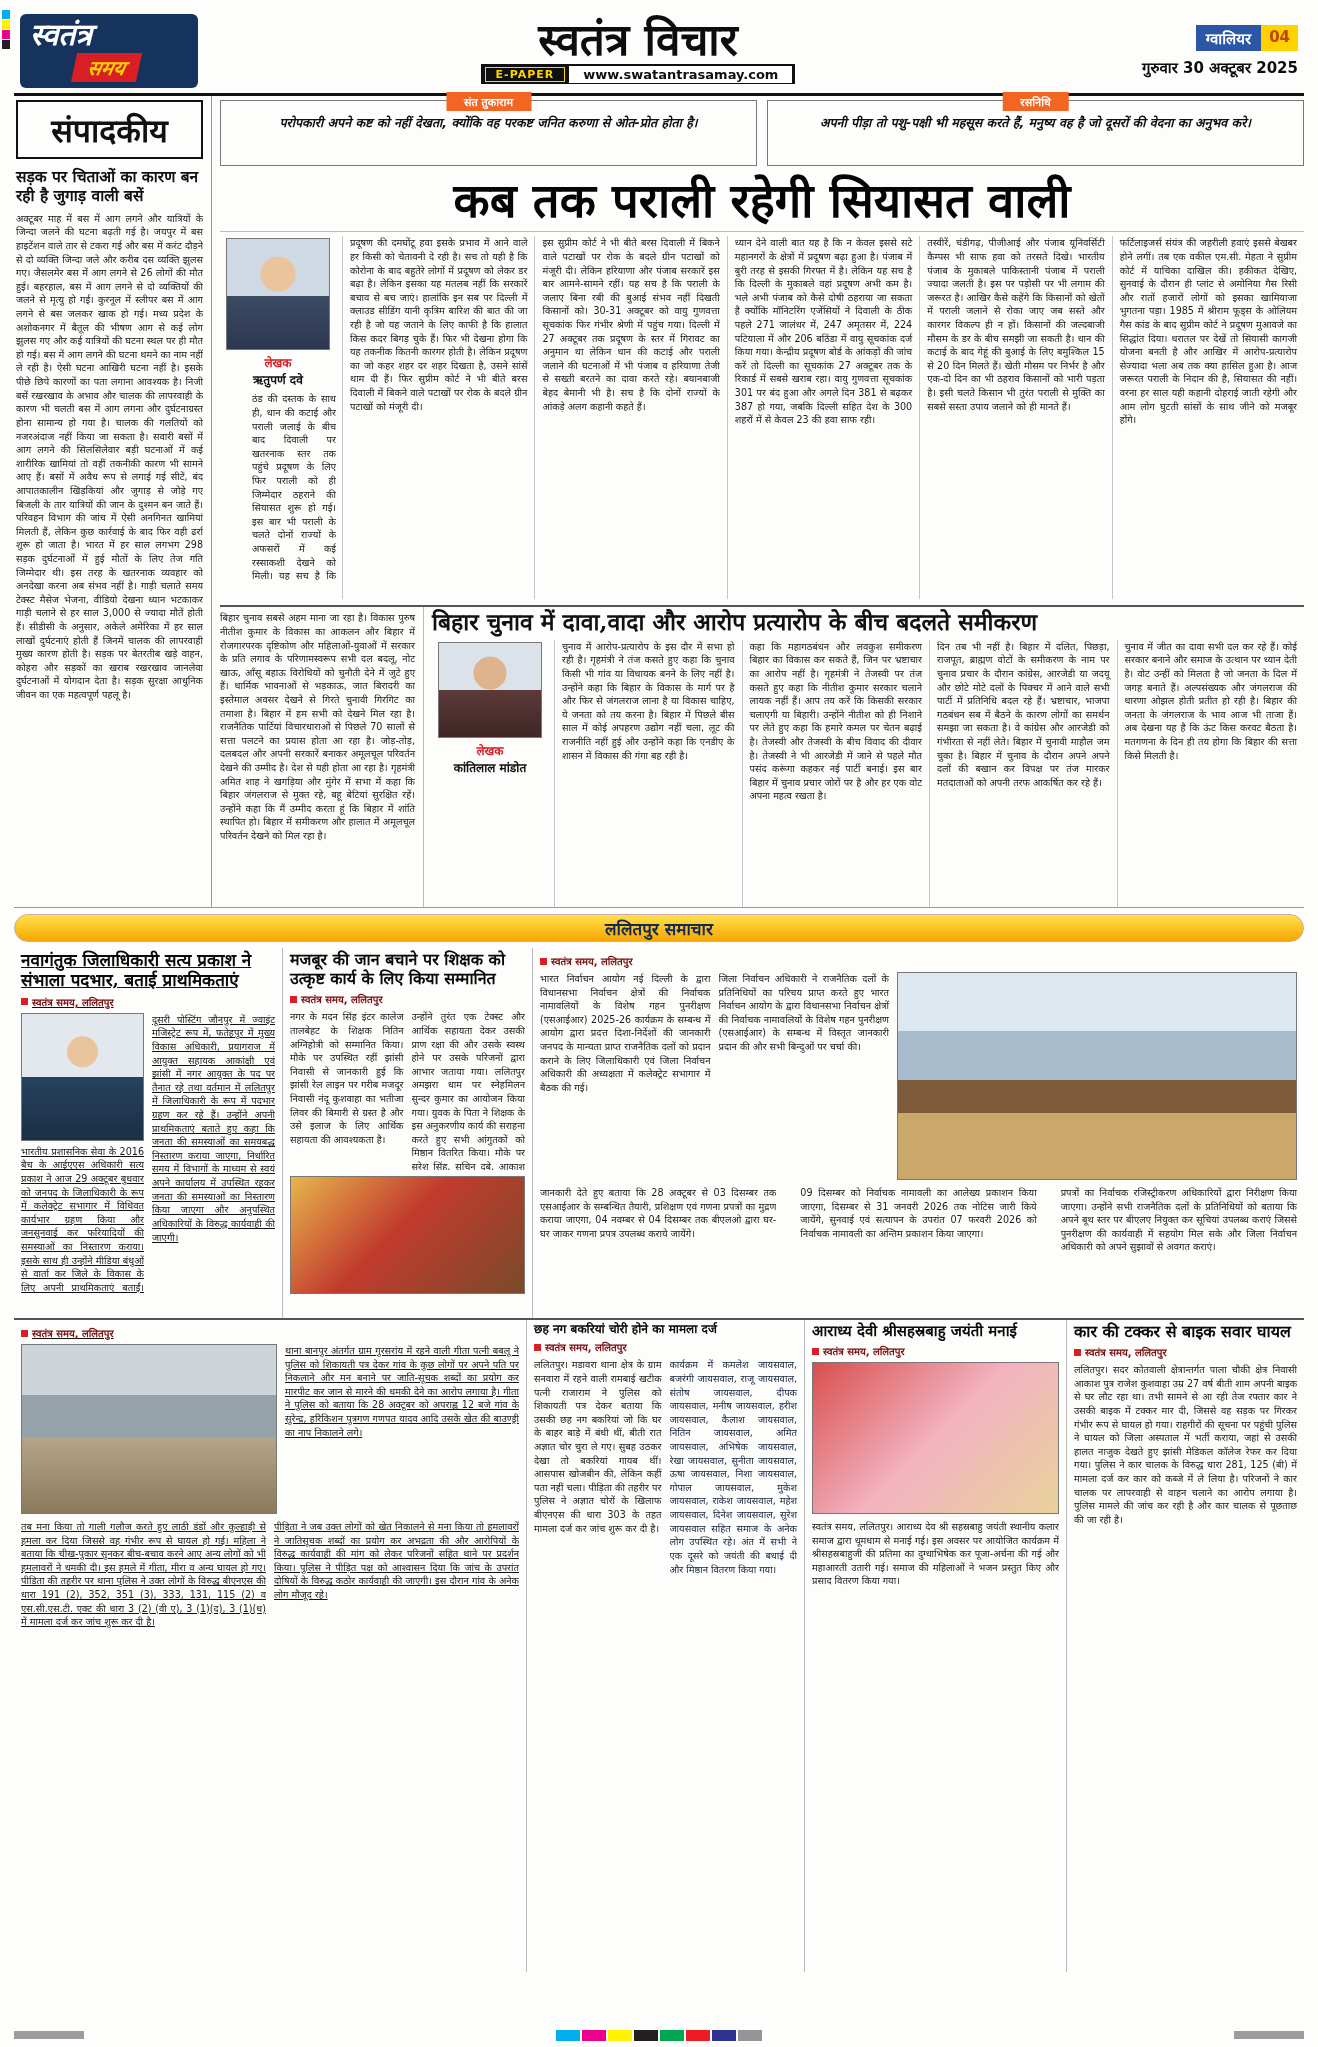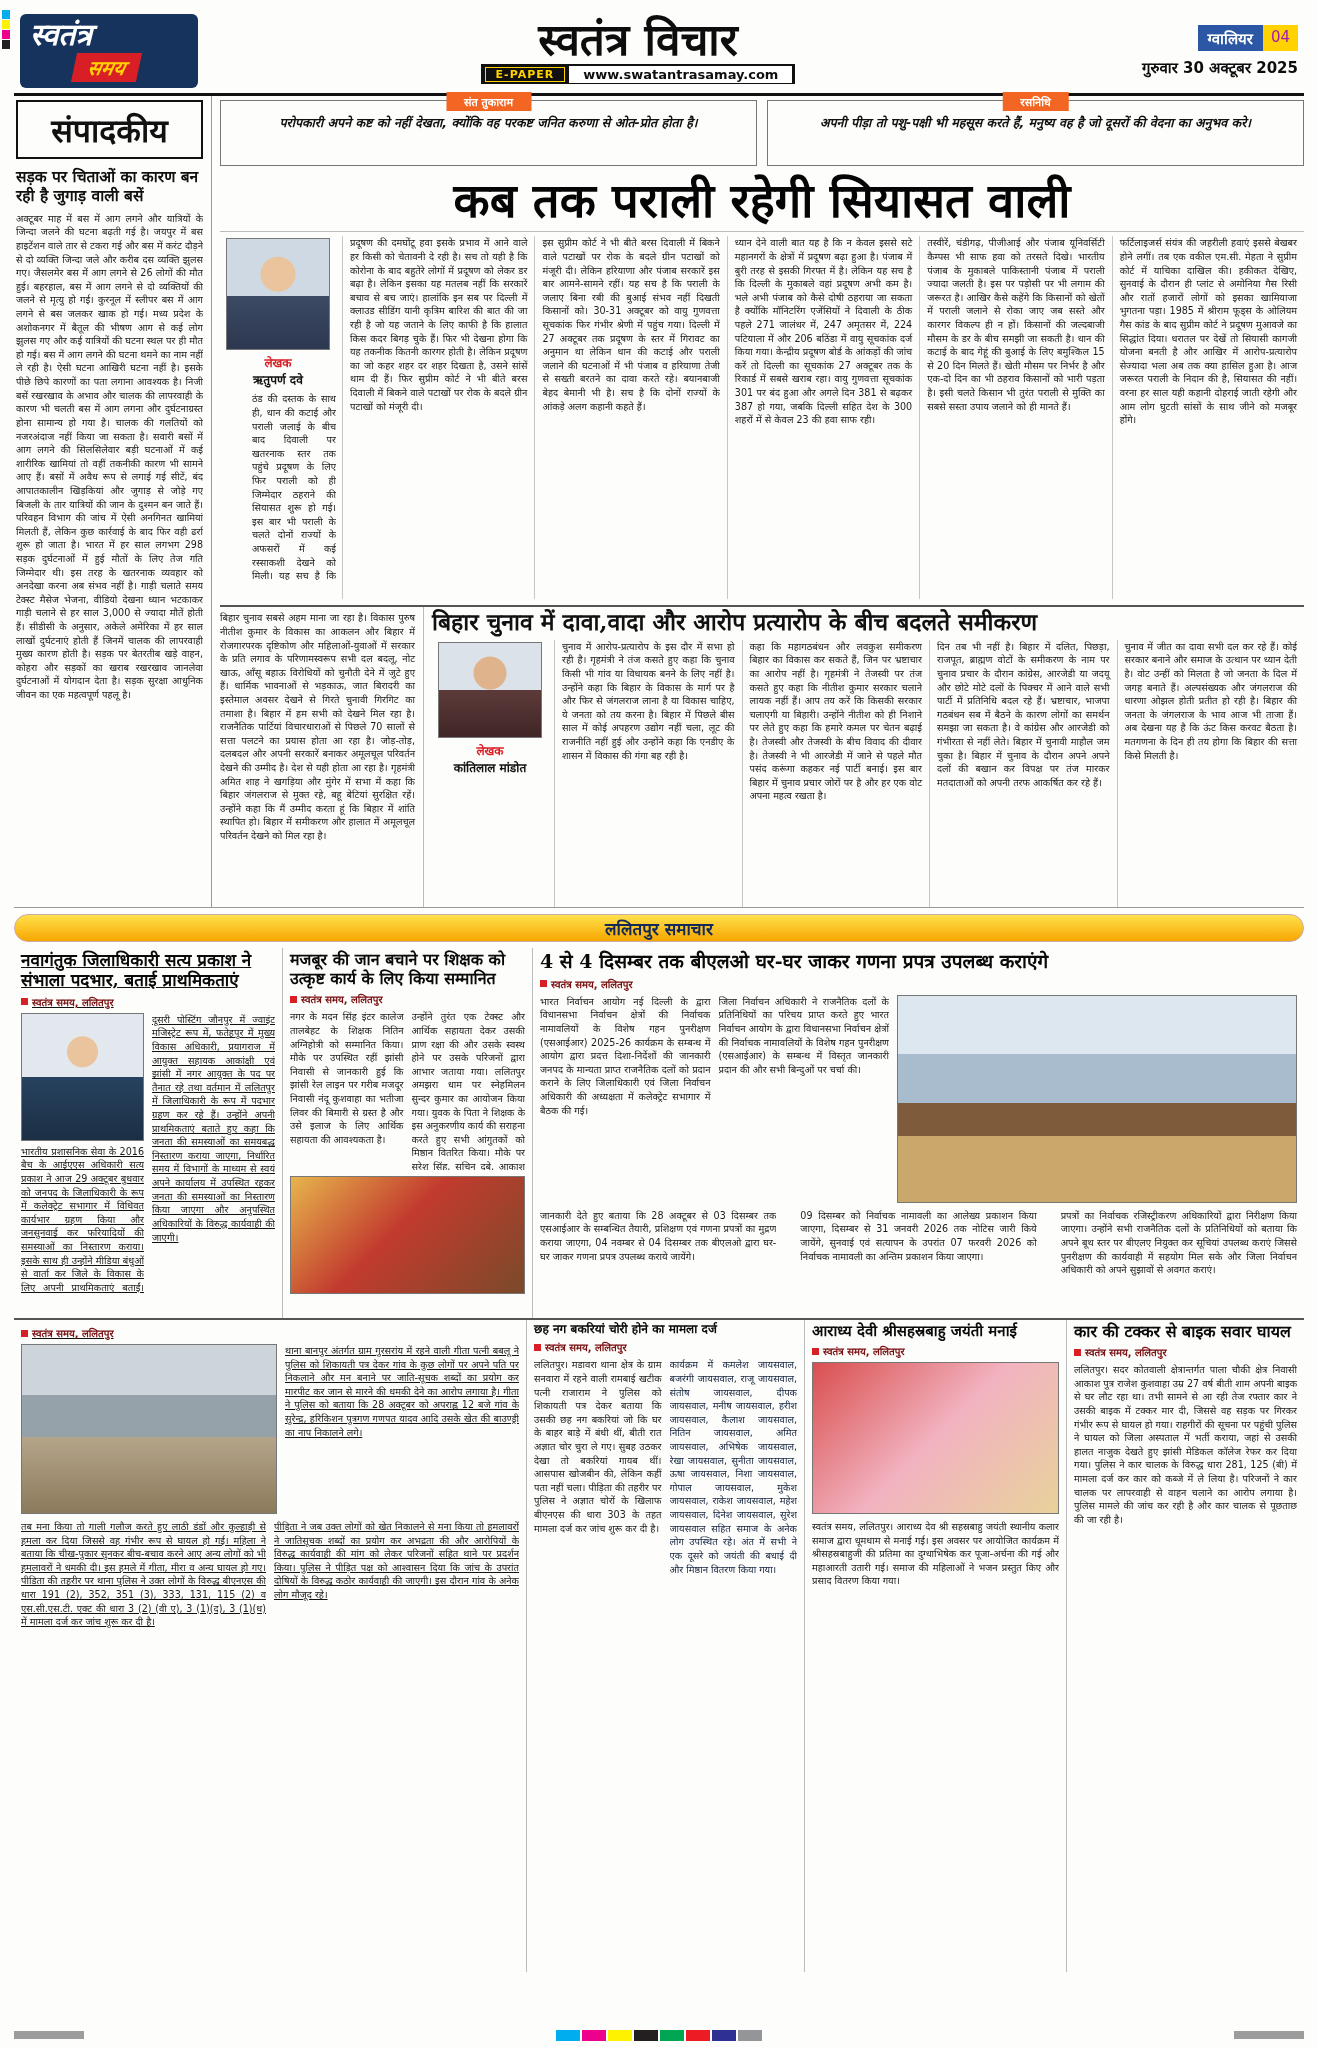--- a/index.html
+++ b/index.html
@@ -13,21 +13,21 @@
   .logo-l1 { color:#ffffff; font-size:30px; font-weight:800; font-style:italic; line-height:1; }
   .logo-ribbon { position:absolute; left:54px; bottom:6px; background:#d81f26; color:#ffd200; font-size:20px; font-weight:800; font-style:italic; padding:1px 14px; transform:skewX(-12deg); }
   .mast-center { text-align:center; flex:1; }
   .mast-title { font-family:"DejaVu Serif","Liberation Serif",serif; font-size:44px; font-weight:800; line-height:1.05; color:#0d0d0d; }
   .epaper-bar { display:inline-flex; align-items:center; height:20px; background:#101010; }
   .epaper-label { color:#ffd200; font-size:11px; font-weight:800; padding:0 10px; letter-spacing:1px; border:1px solid #ffd200; margin:2px 4px; }
   .epaper-site { background:#ffffff; color:#101010; font-size:13px; font-weight:700; padding:1px 14px; margin-right:3px; }
   .mast-right { width:220px; text-align:right; }
   .edition-row { display:inline-flex; align-items:stretch; }
   .edition-name { background:#2b57a5; color:#fff; font-size:15px; font-weight:800; padding:3px 10px; }
-  .edition-page { background:#ffd200; color:#a21caf; font-size:15px; font-weight:400; padding:3px 8px; }
+  .edition-page { background:#ffd200; color:#c2410c; font-size:15px; font-weight:700; padding:3px 8px; }
   .mast-date { font-size:15px; font-weight:800; margin-top:6px; color:#0d0d0d; }
 
   
   .reg-top { position:absolute; left:2px; top:10px; display:flex; flex-direction:column; gap:1px; }
   .reg-top span { width:8px; height:9px; display:block; }
   .reg-bottom { position:absolute; bottom:6px; left:50%; transform:translateX(-50%); display:flex; gap:2px; }
   .reg-bottom span { width:24px; height:11px; display:block; }
   .reg-corner { position:absolute; bottom:8px; width:70px; height:8px; background:#9c9c9c; }
   .reg-corner.left { left:14px; } .reg-corner.right { right:14px; }
 
@@ -203,21 +203,20 @@
           <span>स्वतंत्र समय, ललितपुर</span>
         </div>
       <div class="two-col" style="height:160px">
         <div class="body-text clip">नगर के मदन सिंह इंटर कालेज तालबेहट के शिक्षक नितिन अग्निहोत्री को सम्मानित किया। मौके पर उपस्थित रहीं झांसी निवासी से जानकारी हुई कि झांसी रेल लाइन पर गरीब मजदूर निवासी नंदू कुशवाहा का भतीजा लिवर की बिमारी से ग्रस्त है और उसे इलाज के लिए आर्थिक सहायता की आवश्यकता है।</div>
         <div class="body-text clip">उन्होंने तुरंत एक टेक्स्ट और आर्थिक सहायता देकर उसकी प्राण रक्षा की और उसके स्वस्थ होने पर उसके परिजनों द्वारा आभार जताया गया। ललितपुर अमझरा धाम पर स्नेहमिलन सुन्दर कुमार का आयोजन किया गया। युवक के पिता ने शिक्षक के इस अनुकरणीय कार्य की सराहना करते हुए सभी आंगुतकों को मिष्ठान वितरित किया। मौके पर सुरेश सिंह, सचिन दुबे, आकाश सिंह, वीरबहादुर सिंह, तोताराम शर्मा, विकास सहरिया और सभी अध्यापक उपस्थित रहे।</div>
       </div>
       <div class="photo ph-felicitation" style="width:100%;height:118px;margin-top:6px"></div>
     </div>
 
     <div class="art" style="flex:1">
-      <div class="art-head" style="font-size:19px">4 से 4 दिसम्बर तक बीएलओ घर-घर जाकर गणना प्रपत्र उपलब्ध कराएंगे</div>
       <div class="byline">
           <i></i>
           <span>स्वतंत्र समय, ललितपुर</span>
         </div>
       <div style="display:flex;gap:8px;height:208px">
         <div class="body-text clip" style="flex:1">भारत निर्वाचन आयोग नई दिल्ली के द्वारा विधानसभा निर्वाचन क्षेत्रों की निर्वाचक नामावलियों के विशेष गहन पुनरीक्षण (एसआईआर) 2025-26 कार्यक्रम के सम्बन्ध में आयोग द्वारा प्रदत्त दिशा-निर्देशों की जानकारी जनपद के मान्यता प्राप्त राजनैतिक दलों को प्रदान कराने के लिए जिलाधिकारी एवं जिला निर्वाचन अधिकारी की अध्यक्षता में कलेक्ट्रेट सभागार में बैठक की गई।</div>
         <div class="body-text clip" style="flex:1">जिला निर्वाचन अधिकारी ने राजनैतिक दलों के प्रतिनिधियों का परिचय प्राप्त करते हुए भारत निर्वाचन आयोग के द्वारा विधानसभा निर्वाचन क्षेत्रों की निर्वाचक नामावलियों के विशेष गहन पुनरीक्षण (एसआईआर) के सम्बन्ध में विस्तृत जानकारी प्रदान की और सभी बिन्दुओं पर चर्चा की।</div>
         <div class="photo ph-meeting" style="width:400px;height:100%"></div>
       </div>
       <div style="display:flex;gap:24px;height:96px;margin-top:6px">

